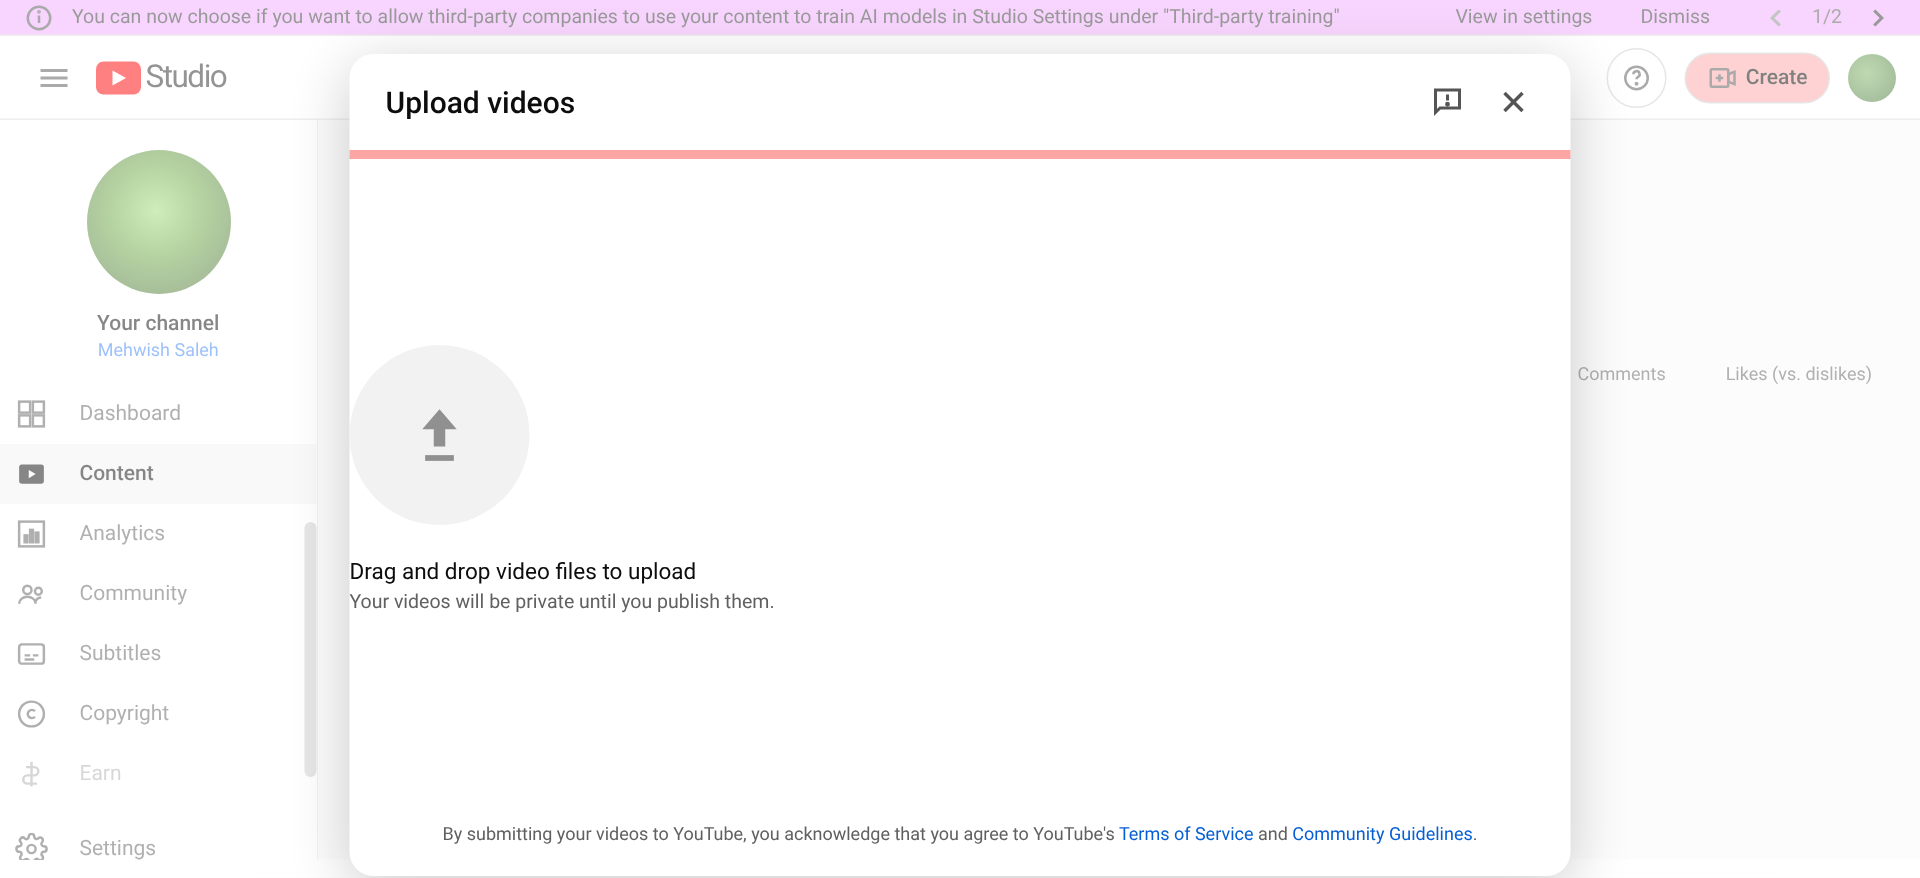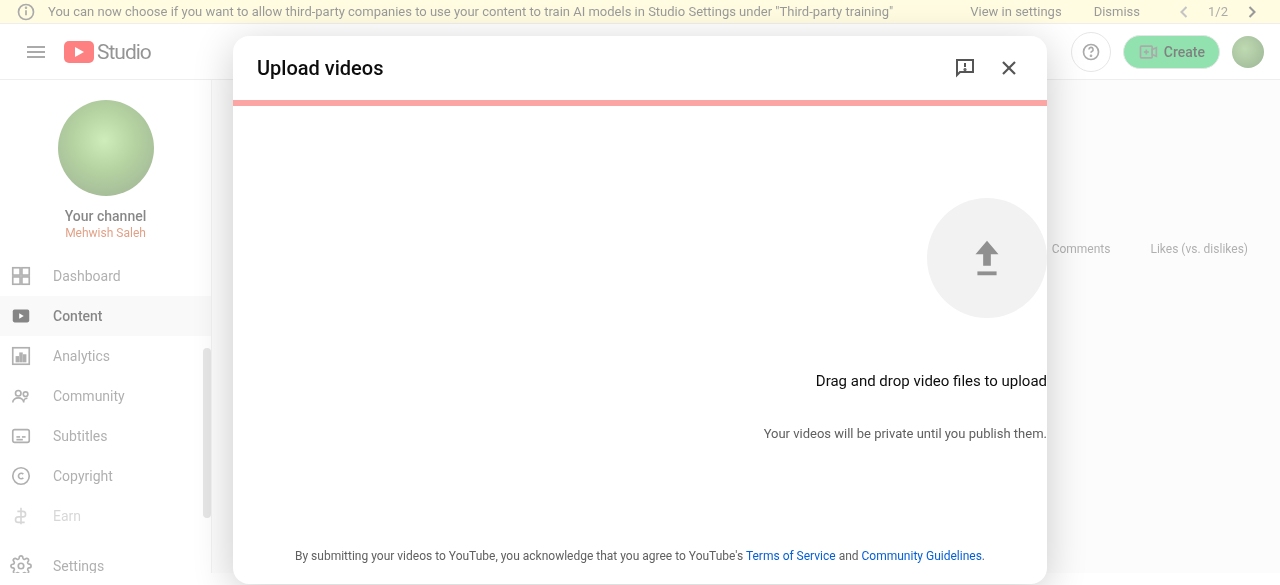--- a/index.html
+++ b/index.html
@@ -1,21 +1,21 @@
 <!DOCTYPE html>
 <html><head>
   <meta charset="utf-8">
   <style>
     * { margin: 0; padding: 0; box-sizing: border-box; font-family: Roboto, Arial, sans-serif; }
     body { width: 1280px; height: 585px; overflow: hidden; position: relative; background: #fff; }
     
     
     .notification-bar {
       height: 24px;
-      background: #fef9c3;
+      background: #f0abfc;
       display: flex;
       align-items: center;
       padding: 0 16px;
       border-bottom: 1px solid #ddd;
     }
     .notification-bar .info-icon { width: 20px; height: 20px; margin-right: 12px; }
     .notification-bar .notif-text { font-size: 13px; color: #333; flex: 1; }
     .notif-actions { display: flex; align-items: center; gap: 8px; }
     .notif-btn {
       padding: 6px 12px;
@@ -44,32 +44,32 @@
     .menu-btn { width: 40px; height: 40px; display: flex; align-items: center; justify-content: center; cursor: pointer; border-radius: 50%; }
     .logo { display: flex; align-items: center; margin-left: 8px; }
     .logo-icon { width: 30px; height: 22px; background: #f00; border-radius: 5px; position: relative; }
     .logo-icon::after { content: ''; position: absolute; left: 11px; top: 6px; border-left: 9px solid #fff; border-top: 5px solid transparent; border-bottom: 5px solid transparent; }
     .logo-text { font-size: 21px; font-weight: 400; letter-spacing: -1px; margin-left: 3px; color: #282828; }
     .header-right { margin-left: auto; display: flex; align-items: center; gap: 12px; }
     .help-btn { width: 40px; height: 40px; display: flex; align-items: center; justify-content: center; cursor: pointer; border-radius: 50%; border: 1px solid #ccc; }
     .create-btn {
       display: flex; align-items: center; gap: 6px;
       padding: 6px 14px; border: 1px solid #ccc; border-radius: 18px;
-      font-size: 14px; font-weight: 500; cursor: pointer; background: #22c55e;
+      font-size: 14px; font-weight: 500; cursor: pointer; background: #fca5a5;
     }
     .avatar { width: 32px; height: 32px; border-radius: 50%; background: radial-gradient(circle at 40% 40%, #7db563, #3a6b2e); }
     
     
     .main-layout { display: flex; height: calc(100% - 92px); }
     .sidebar { width: 212px; background: #fff; border-right: 1px solid #e5e5e5; overflow-y: auto; position: relative; }
     .sidebar-scrollbar { position: absolute; right: 0; top: 268px; width: 8px; height: 170px; background: #ccc; border-radius: 4px; }
     .channel-card { padding: 20px 0 16px; text-align: center; }
     .channel-avatar { width: 96px; height: 96px; border-radius: 50%; margin: 0 auto; background: radial-gradient(circle at 48% 42%, #9ed876 0%, #6ba843 40%, #3a5c2a 100%); }
     .channel-title { font-size: 14px; font-weight: 500; color: #0d0d0d; margin-top: 12px; }
-    .channel-name { font-size: 12px; color: #c2410c; margin-top: 2px; }
+    .channel-name { font-size: 12px; color: #3b82f6; margin-top: 2px; }
     .sidebar-item { display: flex; align-items: center; height: 40px; padding: 0 9px; cursor: pointer; gap: 20px; }
     .sidebar-item.active { background: #f2f2f2; }
     .sidebar-item .icon { width: 24px; display: flex; align-items: center; justify-content: center; }
     .sidebar-item .label { font-size: 14px; color: #606060; }
     .sidebar-item.active .label { color: #0d0d0d; font-weight: 500; }
     .sidebar-divider { height: 10px; }
     
     .content-area { flex: 1; background: #f9f9f9; padding: 20px 32px; }
     .table-headers { display: flex; gap: 40px; justify-content: flex-end; font-size: 12px; color: #606060; padding: 12px 0; }
     
@@ -97,23 +97,22 @@
     .modal-header {
       display: flex; align-items: center; justify-content: space-between;
       padding: 18px 24px; border-bottom: 6px solid #fca5a5;
     }
     .modal-title { font-size: 20px; font-weight: 500; color: #0d0d0d; }
     .modal-header-actions { display: flex; gap: 16px; }
     .modal-icon-btn { width: 28px; height: 28px; display: flex; align-items: center; justify-content: center; cursor: pointer; }
     
     .modal-body {
       flex: 1;
-      display: flex; flex-direction: column; align-items: flex-end; justify-content: center;
+      display: flex; flex-direction: column; align-items: flex-start; justify-content: center;
       padding-top: 20px;
-      gap: 32px;
     }
     .upload-circle {
       width: 120px; height: 120px; border-radius: 50%;
       background: #f2f2f2;
       display: flex; align-items: center; justify-content: center;
       margin-bottom: 22px;
     }
     .upload-main-text { font-size: 15px; color: #0d0d0d; margin-bottom: 4px; }
     .upload-sub-text { font-size: 13px; color: #606060; margin-bottom: 20px; }
     .highlight-box { border: 2px solid #e60000; padding: 14px 28px; }

